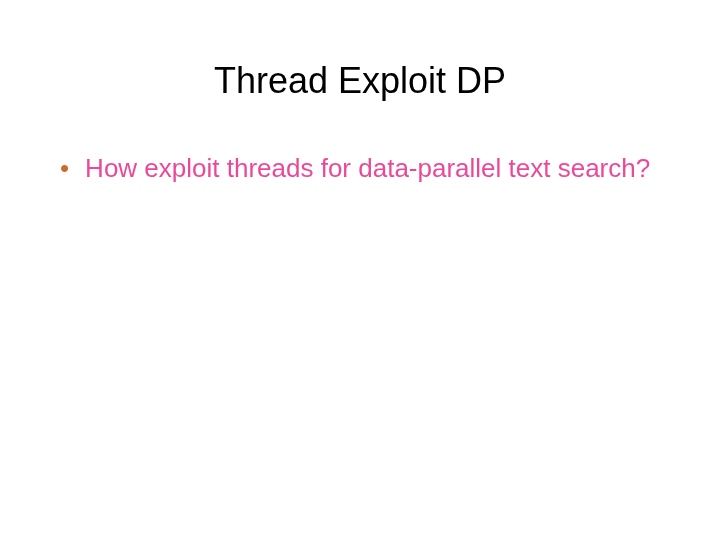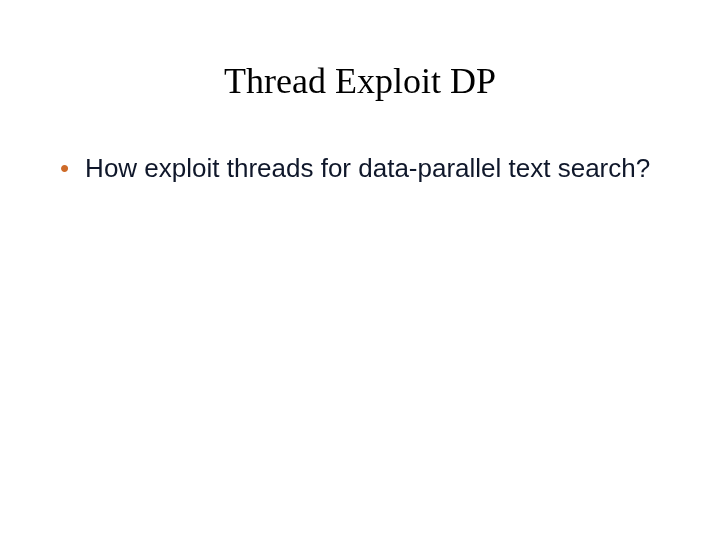--- a/index.html
+++ b/index.html
@@ -21,39 +21,38 @@
       position: relative;
       padding: 0;
     }
     .title {
       text-align: center;
       font-size: 36px;
       color: #000000;
       font-weight: normal;
       margin-top: 60px;
       margin-bottom: 50px;
-      font-family: Liberation Serif, serif;
     }
     .content {
       padding-left: 60px;
       padding-right: 60px;
     }
     .bullet-item {
       display: flex;
       align-items: flex-start;
       color: #ce6b29;
       font-size: 26px;
       line-height: 1.3;
     }
     .bullet-marker {
       margin-right: 16px;
       flex-shrink: 0;
     }
     .bullet-text {
-      color: #0f172a;
+      color: #ec4899;
     }
   </style>
 </head>
 <body>
 
 <div class="slide">
   <h1 class="title">Thread Exploit DP</h1>
   <div class="content">
     <div class="bullet-item">
       <span class="bullet-marker">•</span>

